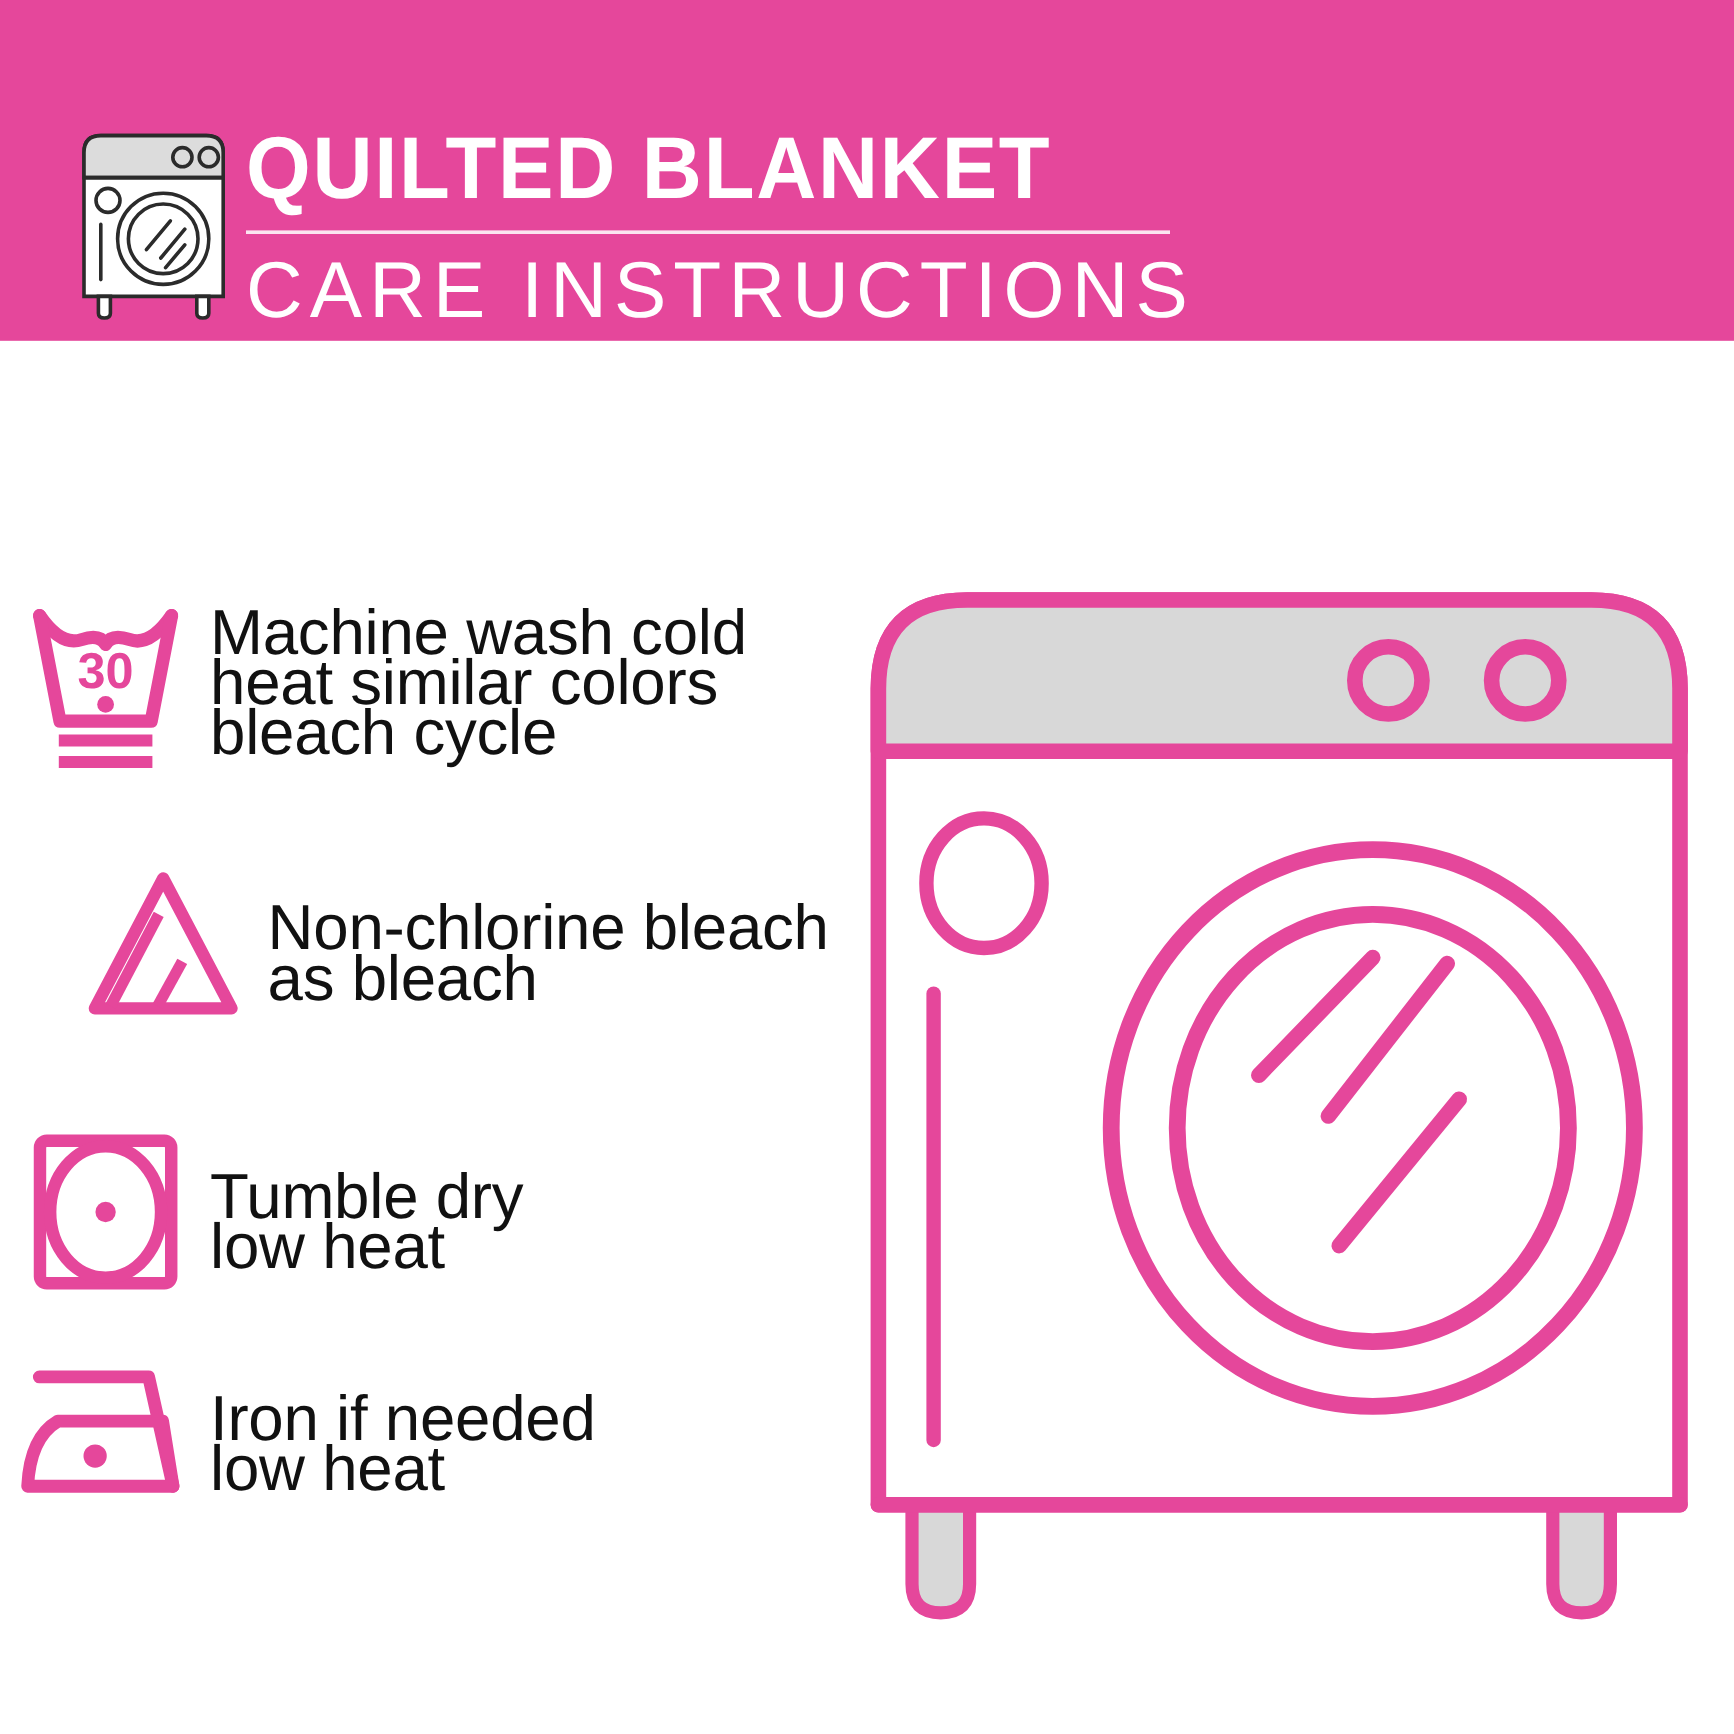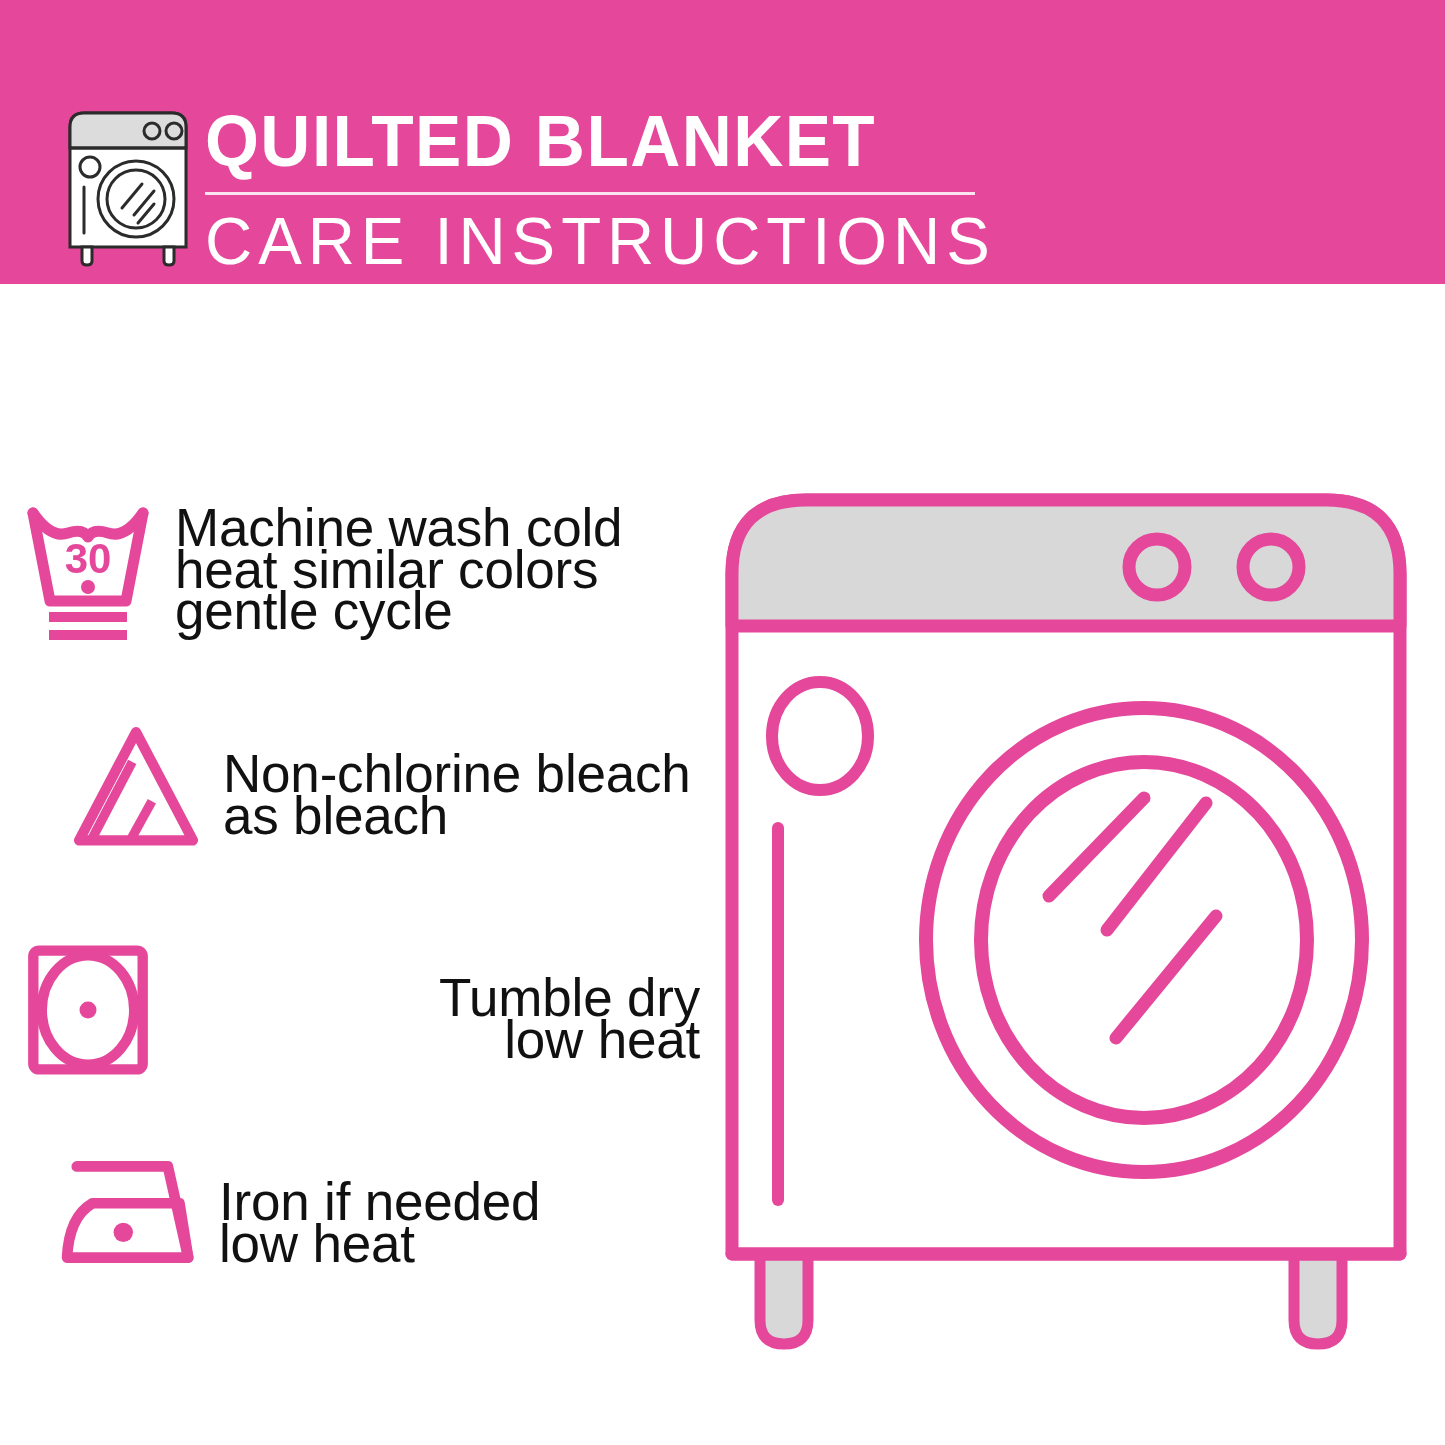--- a/index.html
+++ b/index.html
@@ -109,25 +109,25 @@
   .care-row-text .tl {
     display: block;
     margin-bottom: 0px;
     padding-bottom: 0px;
     line-height: 41.5px;
   }
 
   #care-row-0 { top: 146px; }
   #care-row-1 { top: 370px; padding-left: 48px; }
   #care-row-2 { top: 590px; }
-  #care-row-3 { top: 800px; padding-left: 44px; }
+  #care-row-3 { top: 781px; }
 
   #care-row-0 .care-row-text { padding-top: 16px; }
   #care-row-1 .care-row-text { padding-top: 38px; }
-  #care-row-2 .care-row-text { padding-top: 42px; text-align: right; }
+  #care-row-2 .care-row-text { padding-top: 42px; }
   #care-row-3 .care-row-text { padding-top: 36px; }
 
   
   #washer-illustration {
     position: absolute;
     left: 716px;
     top: 478px;
     width: 700px;
     height: 900px;
   }
@@ -184,21 +184,21 @@
         <line x1="26" y1="140" x2="104" y2="140" stroke="#e5479b" stroke-width="10" stroke-linecap="butt"></line>
 
         <text x="65" y="78" font-family="Liberation Sans, sans-serif" font-size="42" font-weight="bold" fill="#e5479b" text-anchor="middle">30</text>
 
         <circle cx="65" cy="92" r="7" fill="#e5479b"></circle>
       </svg>
     </div>
     <div class="care-row-text">
       <span class="tl">Machine wash cold</span>
       <span class="tl">heat similar colors</span>
-      <span class="tl">gentle cycle</span>
+      <span class="tl">bleach cycle</span>
     </div>
   </div>
 
   <div class="care-row" id="care-row-1">
     <div class="care-row-symbol">
       <svg viewBox="0 0 150 150" width="150" height="140" aria-hidden="true">
 
         <path d="M75 14 L136 130 L14 130 Z" fill="none" stroke="#e5479b" stroke-width="11" stroke-linejoin="round"></path>
 
         <line x1="71" y1="46" x2="28" y2="128" stroke="#e5479b" stroke-width="10" stroke-linecap="butt"></line>

